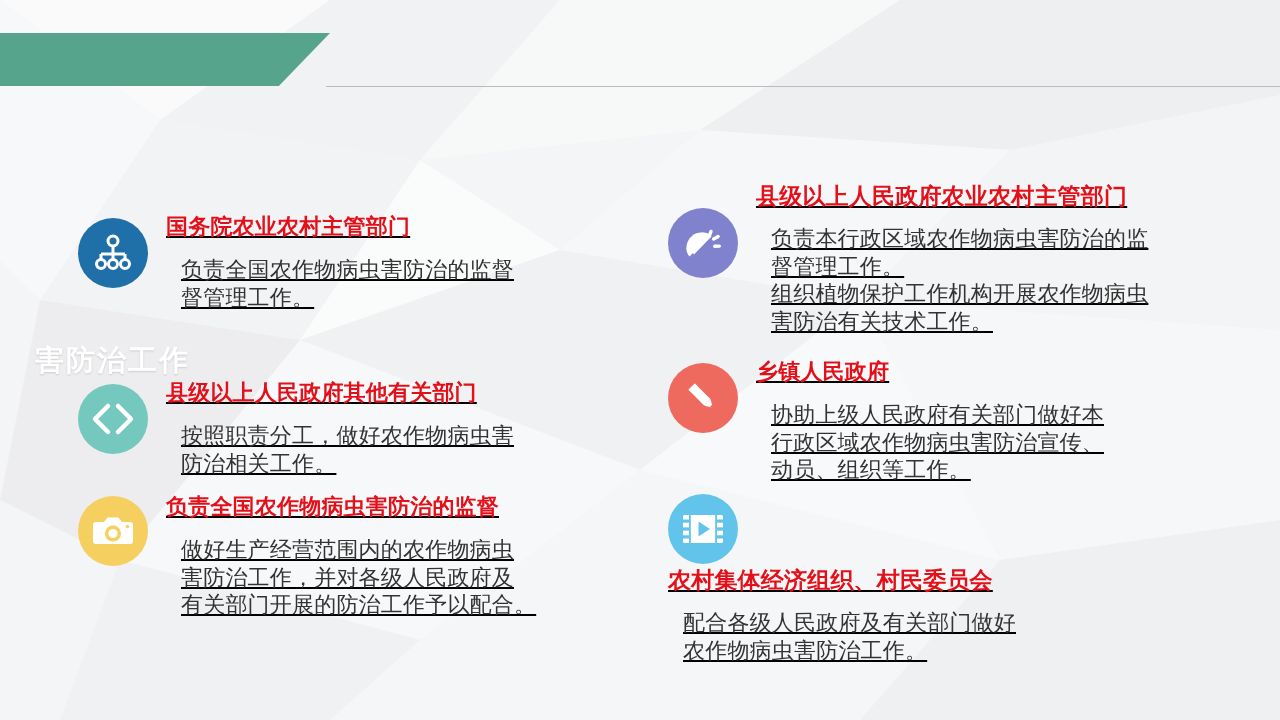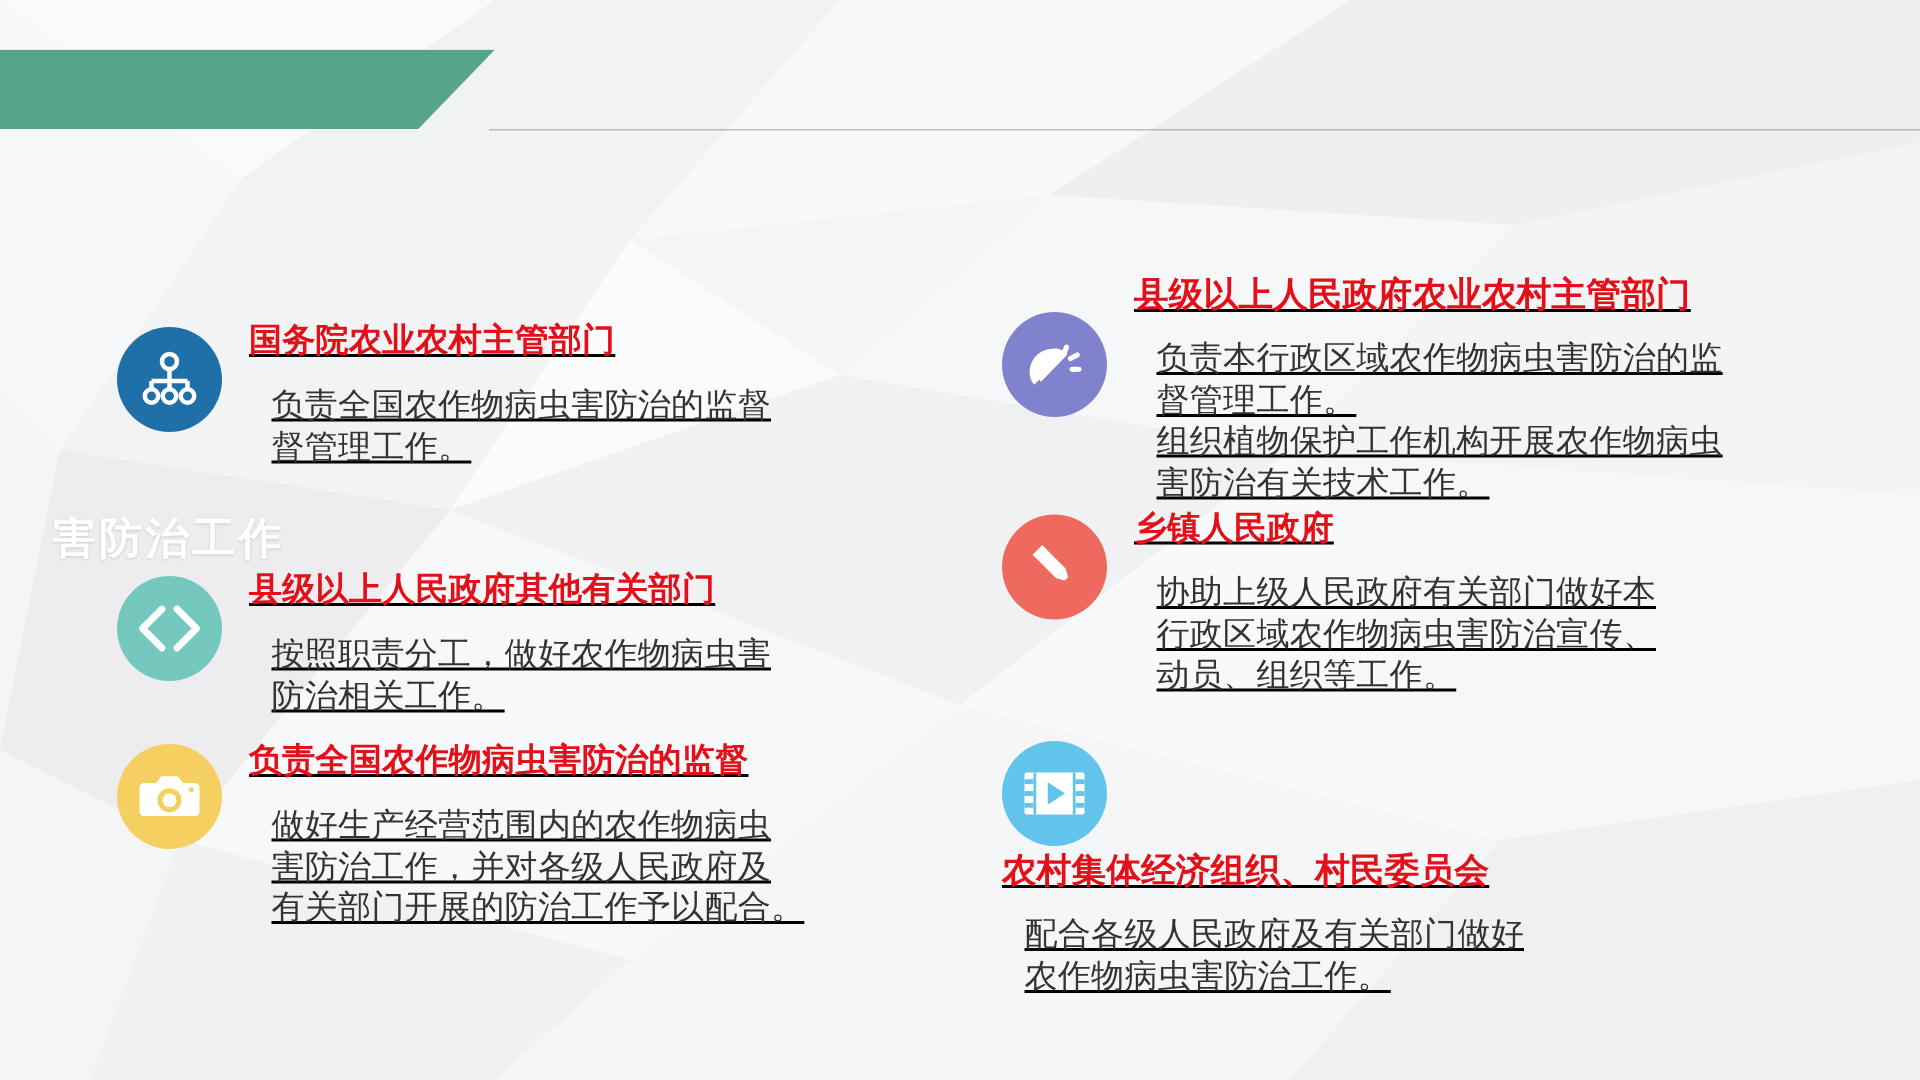--- a/index.html
+++ b/index.html
@@ -124,21 +124,21 @@
     white-space: pre-line;
     margin: 15px;
   }
 
   
   .item-l1 { top: 212px; justify-content: flex-end; }
   .item-l2 { top: 378px; }
   .item-l3 { top: 492px; }
   
   .item-r1 { top: 180px; }
-  .item-r2 { top: 337px; justify-content: space-between; }
+  .item-r2 { top: 357px; justify-content: space-between; }
   .item-r3 { top: 492px; flex-direction: column; }
 
   .item-r1 .icon-circle { margin-top: 28px; }
   .item-r2 .icon-circle { margin-top: 6px; }
   .item-r3 .icon-circle { margin-top: 2px; }
   .item-l2 .icon-circle { margin-top: 6px; }
   .item-l3 .icon-circle { margin-top: 4px; }
   .item-l1 .icon-circle { margin-top: 6px; }
 
   .item-r1 .item-title { font-size: 23px; }

